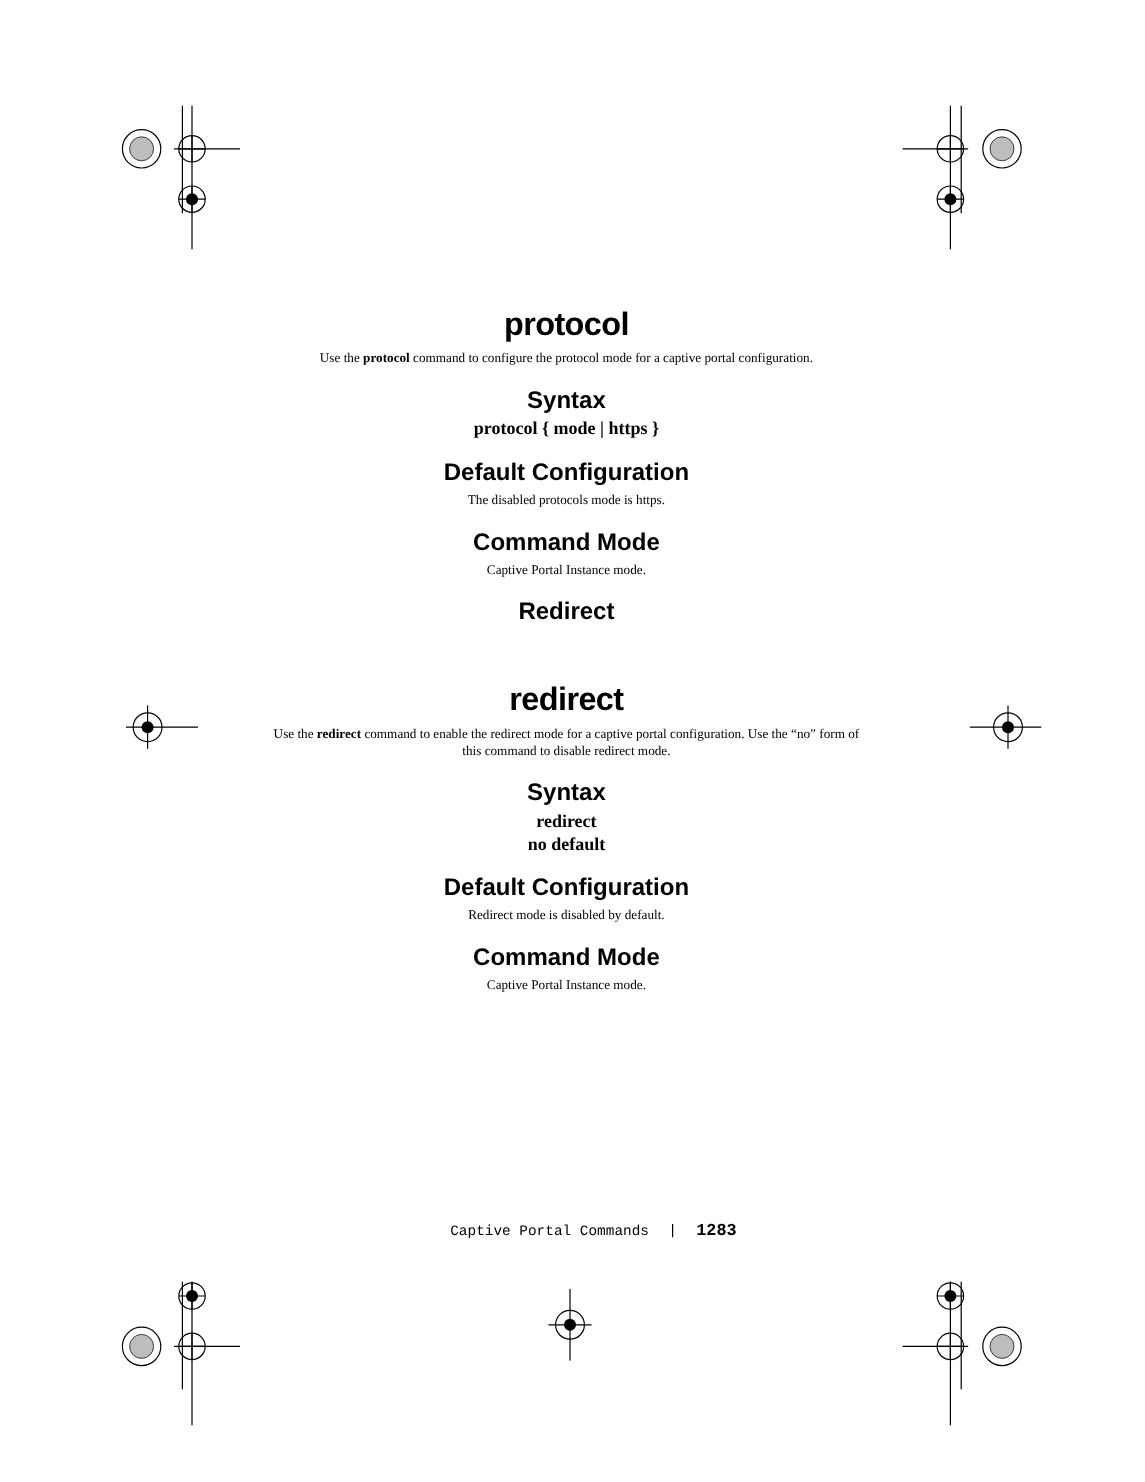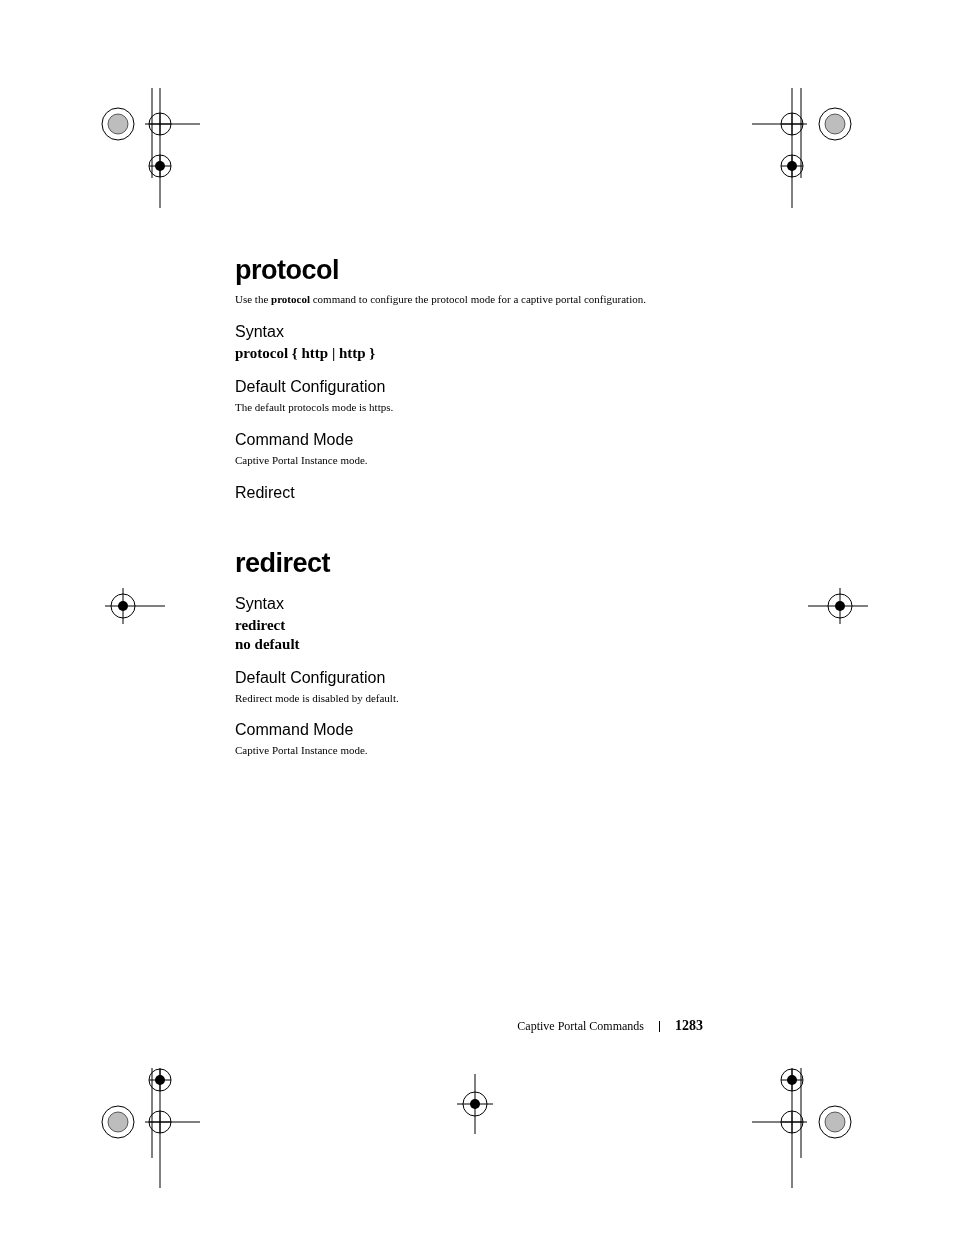--- a/index.html
+++ b/index.html
@@ -8,59 +8,60 @@
     background: #ffffff;
     font-family: Georgia, 'Times New Roman', serif;
     color: #000;
     width: 954px;
     height: 1235px;
     position: relative;
     overflow: hidden;
   }
   .content {
     position: absolute;
-    left: 235px;
+    left: 222px;
     top: 255px;
     width: 500px;
+    text-align: center;
   }
   .h1 {
     font-family: "Arial Narrow", Arial, Helvetica, sans-serif;
     font-weight: bold;
     font-size: 27px;
     font-stretch: condensed;
     letter-spacing: -0.5px;
     margin: 0 0 6px 0;
   }
   .h1.second { margin-top: 46px; }
   .body {
     font-size: 11px;
     line-height: 1.35;
     margin: 0 0 12px 0;
   }
   .h2 {
     font-family: "Arial Narrow", Arial, Helvetica, sans-serif;
-    font-weight: normal;
-    font-size: 16px;
+    font-weight: bold;
+    font-size: 20px;
     font-stretch: condensed;
     margin: 16px 0 4px 0;
   }
   .syntax-line {
     font-family: Georgia, 'Times New Roman', serif;
     font-weight: bold;
     font-size: 15px;
     margin: 0 0 2px 0;
   }
   .footer {
     position: absolute;
-    left: 218px;
+    left: 252px;
     top: 1018px;
     width: 485px;
-    text-align: right;
+    text-align: center;
     font-size: 12px;
-    font-family: Liberation Serif, serif;
+    font-family: Liberation Mono, monospace;
   }
   .footer .sep {
     display: inline-block;
     border-left: 1px solid #000;
     height: 11px;
     vertical-align: -2px;
     margin: 0 12px;
   }
   .footer .pg {
     font-weight: bold;
@@ -89,32 +90,35 @@
 <body>
 
 <div class="content">
 
   <div class="h1">protocol</div>
   <p class="body">
     <span>Use the </span><b>protocol</b><span> command to configure the protocol mode for a captive portal configuration.</span>
   </p>
 
   <div class="h2">Syntax</div>
-  <p class="syntax-line">protocol { http | http }</p>
+  <p class="syntax-line">protocol { mode | https }</p>
 
   <div class="h2">Default Configuration</div>
-  <p class="body">The default protocols mode is https.</p>
+  <p class="body">The disabled protocols mode is https.</p>
 
   <div class="h2">Command Mode</div>
   <p class="body">Captive Portal Instance mode.</p>
 
 
   <div class="h2">Redirect</div>
 
   <div class="h1 second">redirect</div>
+  <p class="body">
+    <span>Use the </span><b>redirect</b><span> command to enable the redirect mode for a captive portal configuration. Use the “no” form of this command to disable redirect mode.</span>
+  </p>
 
   <div class="h2">Syntax</div>
   <p class="syntax-line">redirect</p>
   <p class="syntax-line">no default</p>
 
   <div class="h2">Default Configuration</div>
   <p class="body">Redirect mode is disabled by default.</p>
 
   <div class="h2">Command Mode</div>
   <p class="body">Captive Portal Instance mode.</p>

